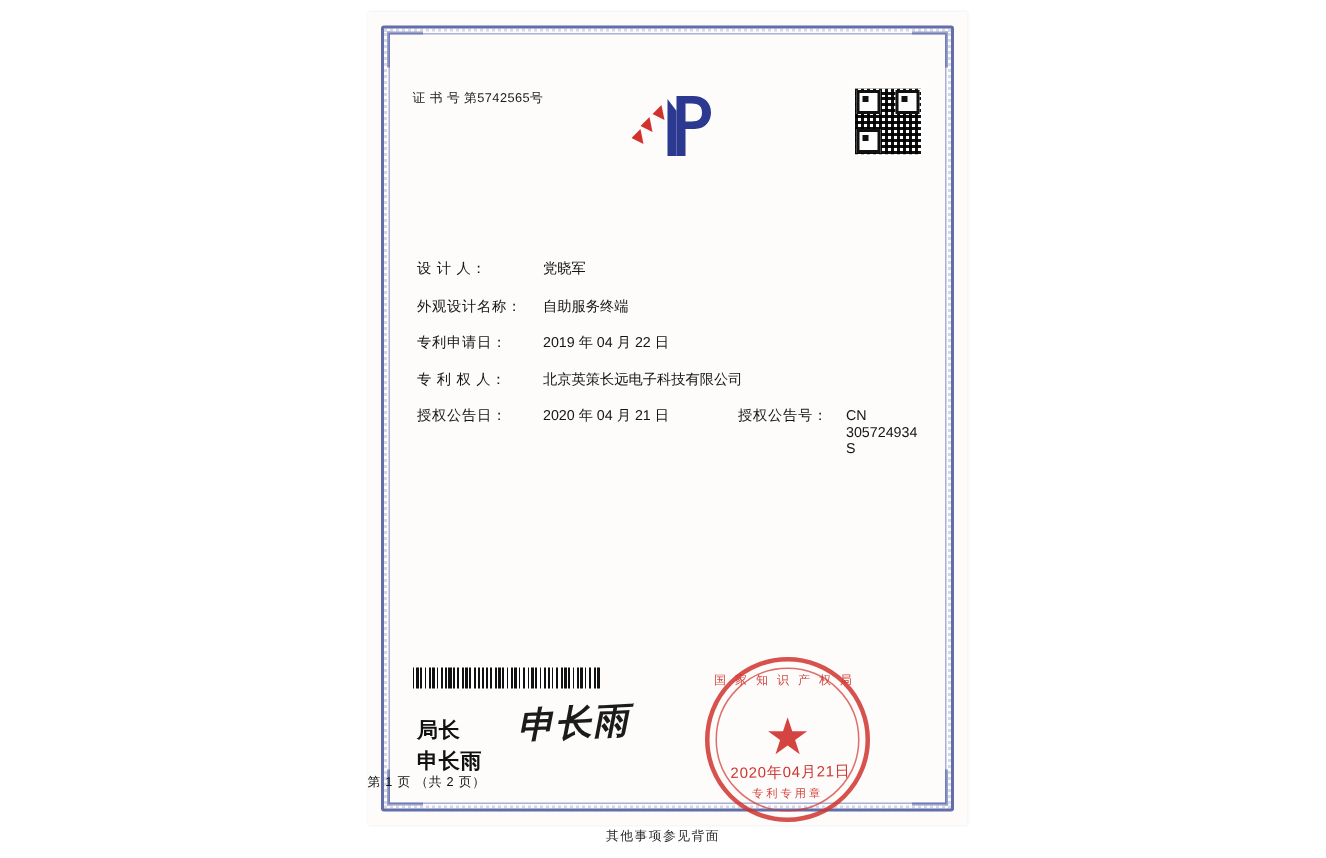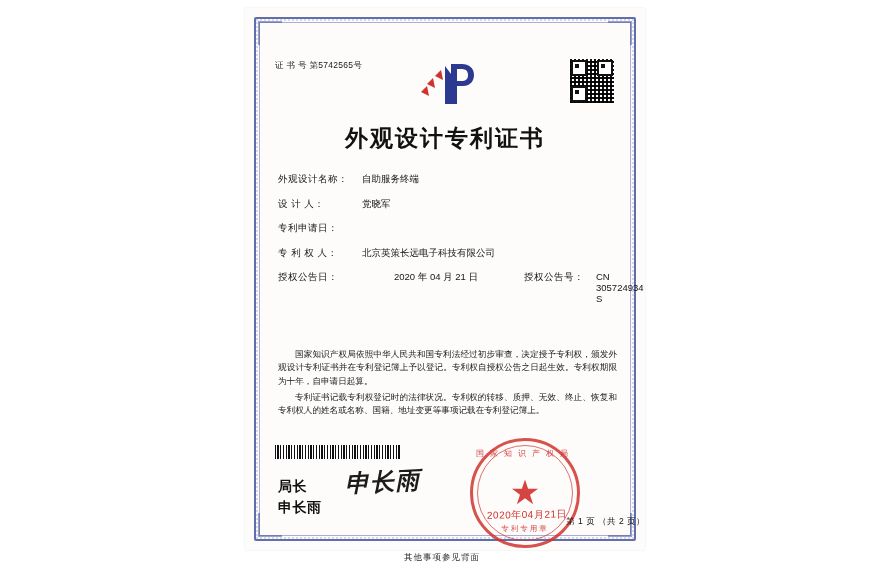--- a/index.html
+++ b/index.html
@@ -151,21 +151,20 @@
     white-space: nowrap;
   }
   .field-value {
     flex: 1 1 auto;
     white-space: nowrap;
     overflow: hidden;
   }
   .field-row.dual .field-value {
     flex: 0 0 auto;
     width: 130px;
-    margin-left: 32px;
   }
   .field-row.dual .field-label2 {
     flex: 0 0 auto;
     width: 72px;
     letter-spacing: 0.5px;
   }
   .field-row.dual .field-value2 {
     flex: 1 1 auto;
   }
 
@@ -281,21 +280,21 @@
     font-size: 10px;
     color: #cf3430;
     letter-spacing: 0.5px;
     transform: rotate(-1deg);
   }
 
   .page-footer {
     position: absolute;
     left: 0; right: 0;
     bottom: 22px;
-    text-align: right;
+    text-align: left;
     font-size: 8.5px;
     color: #111;
     letter-spacing: 0.5px;
   }
   .outside-note {
     position: absolute;
     left: 0; right: 0;
     top: 552px;
     text-align: center;
     font-size: 8.5px;
@@ -335,50 +334,46 @@
           <i></i>
         </div>
       <div class="finder f2">
           <i></i>
         </div>
       <div class="finder f3">
           <i></i>
         </div>
     </div>
 
-    <div class="title">外观设计专利证书</div>
 
     <div class="fields">
+      <div class="field-row">
+        <span class="field-label">设 计 人：</span>
+        <span class="field-value">党晓军</span>
+      </div>
       <div class="field-row">
         <span class="field-label">外观设计名称：</span>
         <span class="field-value">自助服务终端</span>
       </div>
       <div class="field-row">
-        <span class="field-label">设 计 人：</span>
-        <span class="field-value">党晓军</span>
-      </div>
-      <div class="field-row">
         <span class="field-label">专利申请日：</span>
+        <span class="field-value">2019 年 04 月 22 日</span>
       </div>
       <div class="field-row">
         <span class="field-label">专 利 权 人：</span>
         <span class="field-value">北京英策长远电子科技有限公司</span>
       </div>
       <div class="field-row dual">
         <span class="field-label">授权公告日：</span>
         <span class="field-value">2020 年 04 月 21 日</span>
         <span class="field-label2">授权公告号：</span>
         <span class="field-value2">CN 305724934 S</span>
       </div>
     </div>
 
-    <div class="paragraphs">
-      <p>国家知识产权局依照中华人民共和国专利法经过初步审查，决定授予专利权，颁发外观设计专利证书并在专利登记簿上予以登记。专利权自授权公告之日起生效。专利权期限为十年，自申请日起算。</p>
-      <p>专利证书记载专利权登记时的法律状况。专利权的转移、质押、无效、终止、恢复和专利权人的姓名或名称、国籍、地址变更等事项记载在专利登记簿上。</p>
-    </div>
 
     <div class="barcode"></div>
 
     <div class="signature-block">
       <div>局长</div>
       <div>申长雨</div>
     </div>
     <div class="handwriting">申长雨</div>
 
     <div class="seal">

